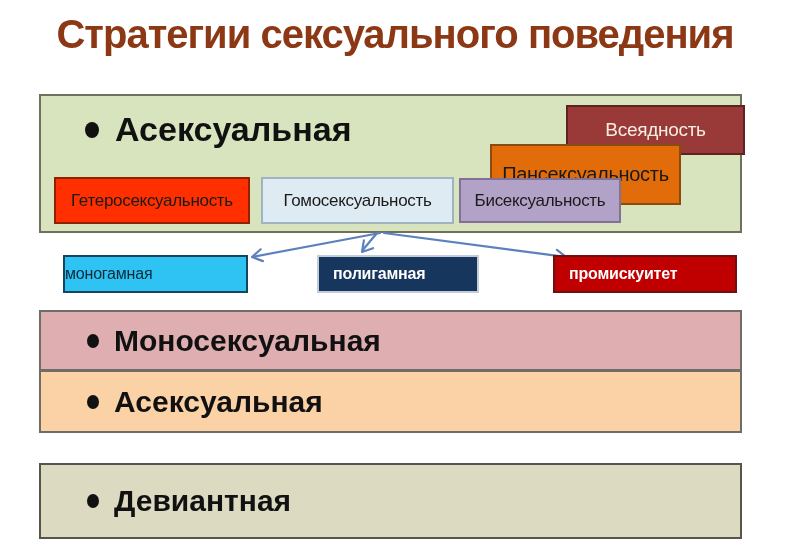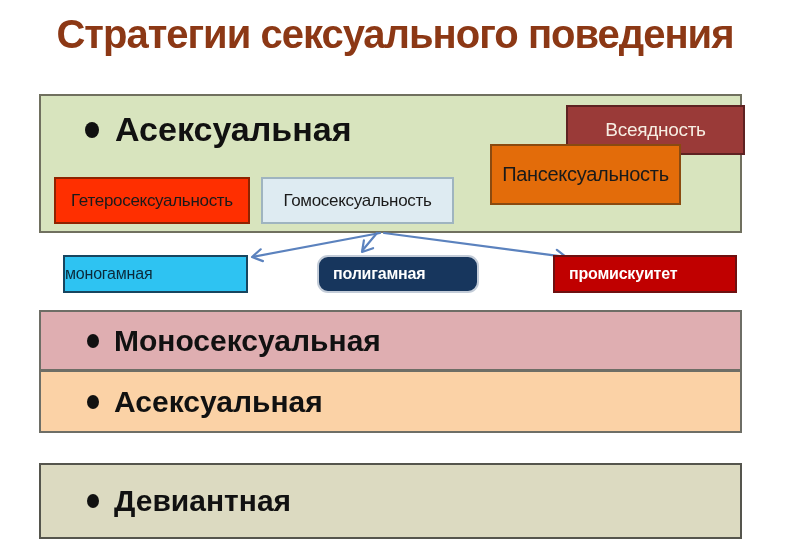--- a/index.html
+++ b/index.html
@@ -27,21 +27,21 @@
   .box-panseksualnost{left:449px;top:48px;width:191px;height:61px;z-index:2;font-size:20px;justify-content:center;}
   .box-getero{left:13px;top:81px;width:196px;height:47px;z-index:1;font-size:17px;}
   .box-gomo{left:220px;top:81px;width:193px;height:47px;z-index:1;font-size:17px;}
   .box-bi{left:418px;top:82px;width:162px;height:45px;z-index:3;font-size:17px;}
   .arrows{position:absolute;left:0;top:228px;width:790px;height:70px;}
   .rowbox{
     position:absolute;box-sizing:border-box;display:flex;align-items:center;
     font-size:16px;letter-spacing:-0.2px;
   }
   .box-monogamnaya{left:63px;top:255px;width:185px;height:38px;font-weight:400;}
-  .box-poligamnaya{left:317px;top:255px;width:162px;height:38px;padding-left:14px;font-weight:bold;border-radius:11px;}
+  .box-poligamnaya{left:317px;top:255px;width:162px;height:38px;padding-left:14px;font-weight:bold;}
   .box-promiskuitet{left:553px;top:255px;width:184px;height:38px;padding-left:14px;font-weight:bold;}
   .band{position:absolute;left:39px;width:703px;box-sizing:border-box;}
   .band .bullet-heading{left:46px;top:0;height:100%;font-size:30px;}
   .band-mono{top:310px;height:61px;}
   .band-asex{top:370px;height:63px;}
   .band-dev{top:463px;height:76px;}
 </style>
 </head>
 <body>
 
@@ -64,20 +64,23 @@
     </div>
 
     <div class="pbox box-getero" style="background-color: rgb(255, 47, 0); color: rgb(26, 26, 26); border: 2px solid rgb(143, 35, 0);">
       <span>Гетеросексуальность</span>
     </div>
 
     <div class="pbox box-gomo" style="background-color: rgb(222, 235, 242); color: rgb(26, 26, 26); border: 2px solid rgb(159, 180, 192);">
       <span>Гомосексуальность</span>
     </div>
 
+    <div class="pbox box-bi" style="background-color: rgb(179, 162, 199); color: rgb(26, 26, 26); border: 2px solid rgb(130, 113, 151);">
+      <span>Бисексуальность</span>
+    </div>
   </section>
 
   <svg class="arrows" viewBox="0 0 790 70" fill="none" stroke="currentColor" stroke-width="2.2" stroke-linecap="round" stroke-linejoin="round" style="color: rgb(91, 130, 190);">
     <line x1="380" y1="5" x2="254" y2="28.6"></line>
     <polyline points="260.7,21.3 252,29 262.9,33.1"></polyline>
     <line x1="377" y1="5" x2="362.8" y2="22"></line>
     <polyline points="363.9,12.4 362,24 373.1,20.2"></polyline>
     <line x1="384" y1="5" x2="563.5" y2="28.7"></line>
     <polyline points="555.3,33.6 566,29 556.9,21.8"></polyline>
   </svg>

